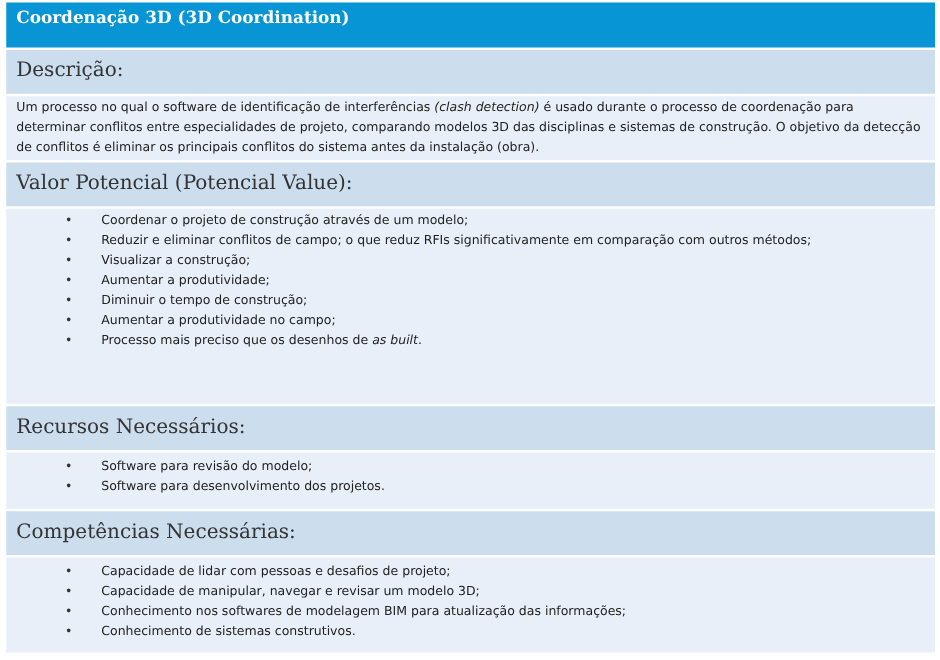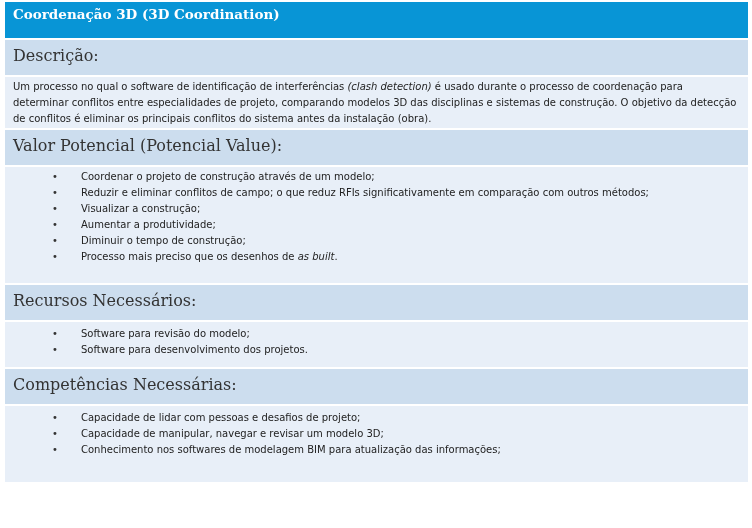--- a/index.html
+++ b/index.html
@@ -23,40 +23,42 @@
 
 <div class="tbl">
   <div class="row title">Coordenação 3D (3D Coordination)</div>
 
   <div class="row hdr" style="height:35px;">Descrição:</div>
   <div class="row body" style="height:51px; padding-top:2px;">
     <p><span>Um processo no qual o software de identificação de interferências </span><em>(clash detection)</em><span> é usado durante o processo de coordenação para determinar conflitos entre especialidades de projeto, comparando modelos 3D das disciplinas e sistemas de construção. O objetivo da detecção de conflitos é eliminar os principais conflitos do sistema antes da instalação (obra).</span></p>
   </div>
 
   <div class="row hdr" style="height:35px;">Valor Potencial (Potencial Value):</div>
-  <div class="row body" style="height:116px; padding-top:2px;">
+  <div class="row body" style="height:156px; padding-top:2px;">
     <ul>
       <li>Coordenar o projeto de construção através de um modelo;</li>
       <li>Reduzir e eliminar conflitos de campo; o que reduz RFIs significativamente em comparação com outros métodos;</li>
       <li>Visualizar a construção;</li>
       <li>Aumentar a produtividade;</li>
       <li>Diminuir o tempo de construção;</li>
+      <li>Aumentar a produtividade no campo;</li>
       <li><span>Processo mais preciso que os desenhos de </span><em>as built</em><span>.</span></li>
     </ul>
   </div>
 
   <div class="row hdr" style="height:35px;">Recursos Necessários:</div>
   <div class="row body" style="height:45px; padding-top:4px;">
     <ul>
       <li>Software para revisão do modelo;</li>
       <li>Software para desenvolvimento dos projetos.</li>
     </ul>
   </div>
 
   <div class="row hdr" style="height:35px;">Competências Necessárias:</div>
   <div class="row body" style="height:76px; padding-top:4px;">
     <ul>
       <li>Capacidade de lidar com pessoas e desafios de projeto;</li>
       <li>Capacidade de manipular, navegar e revisar um modelo 3D;</li>
       <li>Conhecimento nos softwares de modelagem BIM para atualização das informações;</li>
+      <li>Conhecimento de sistemas construtivos.</li>
     </ul>
   </div>
 </div>
 
 </body></html>

